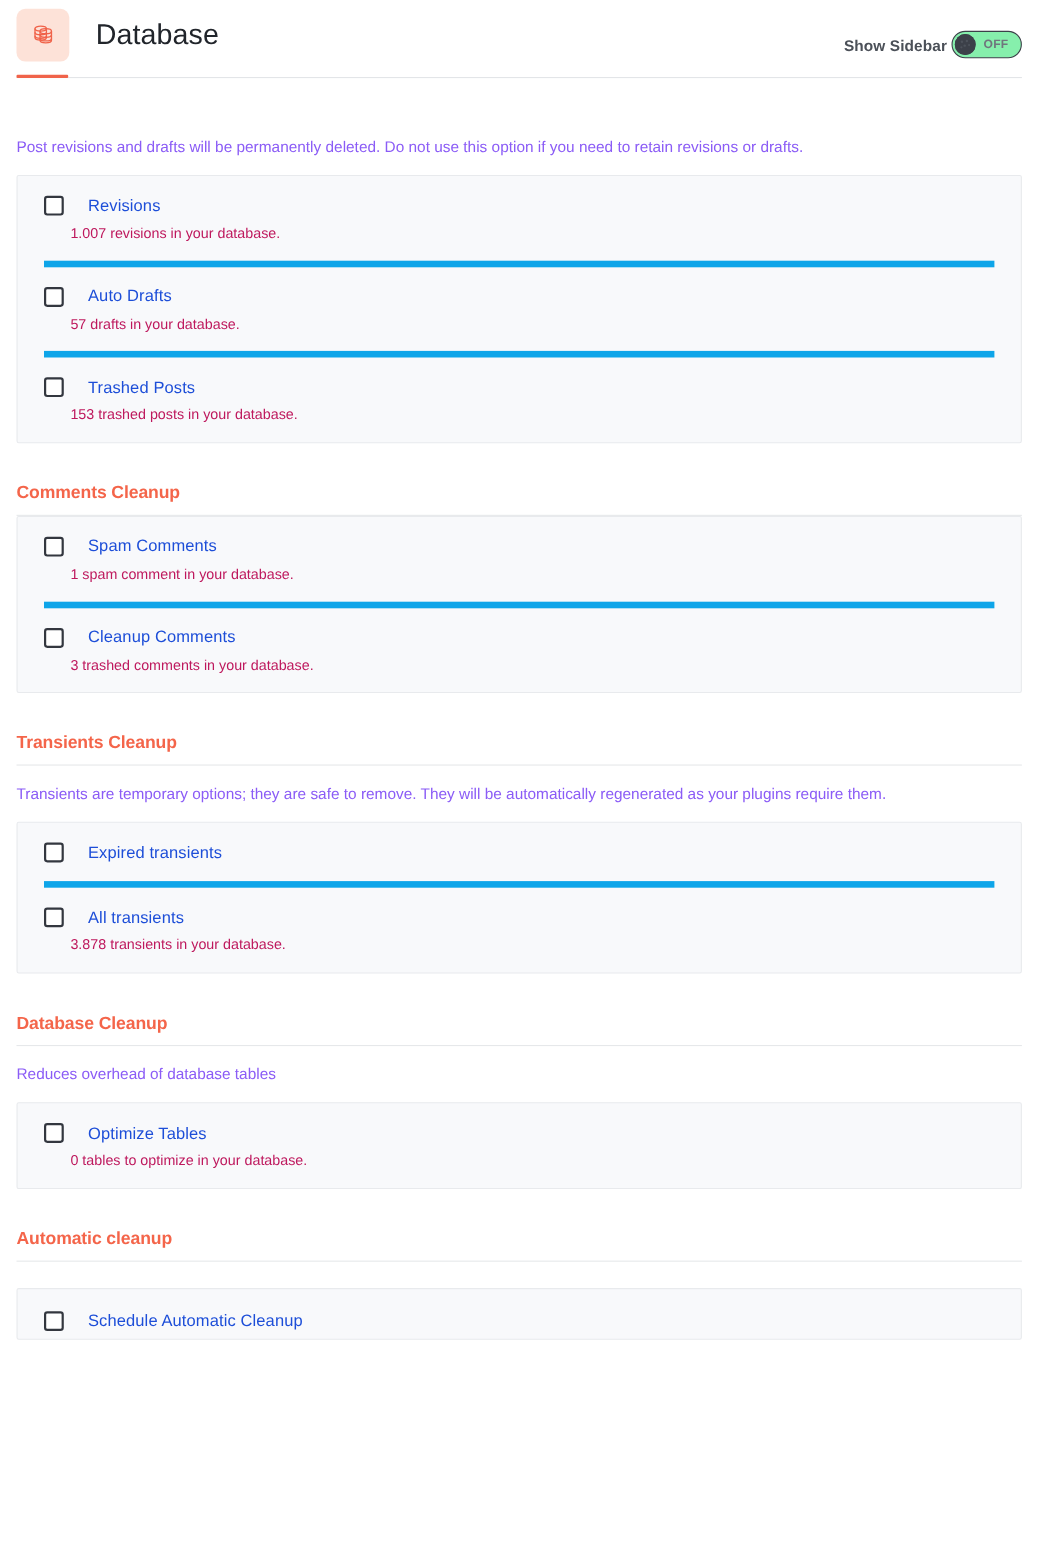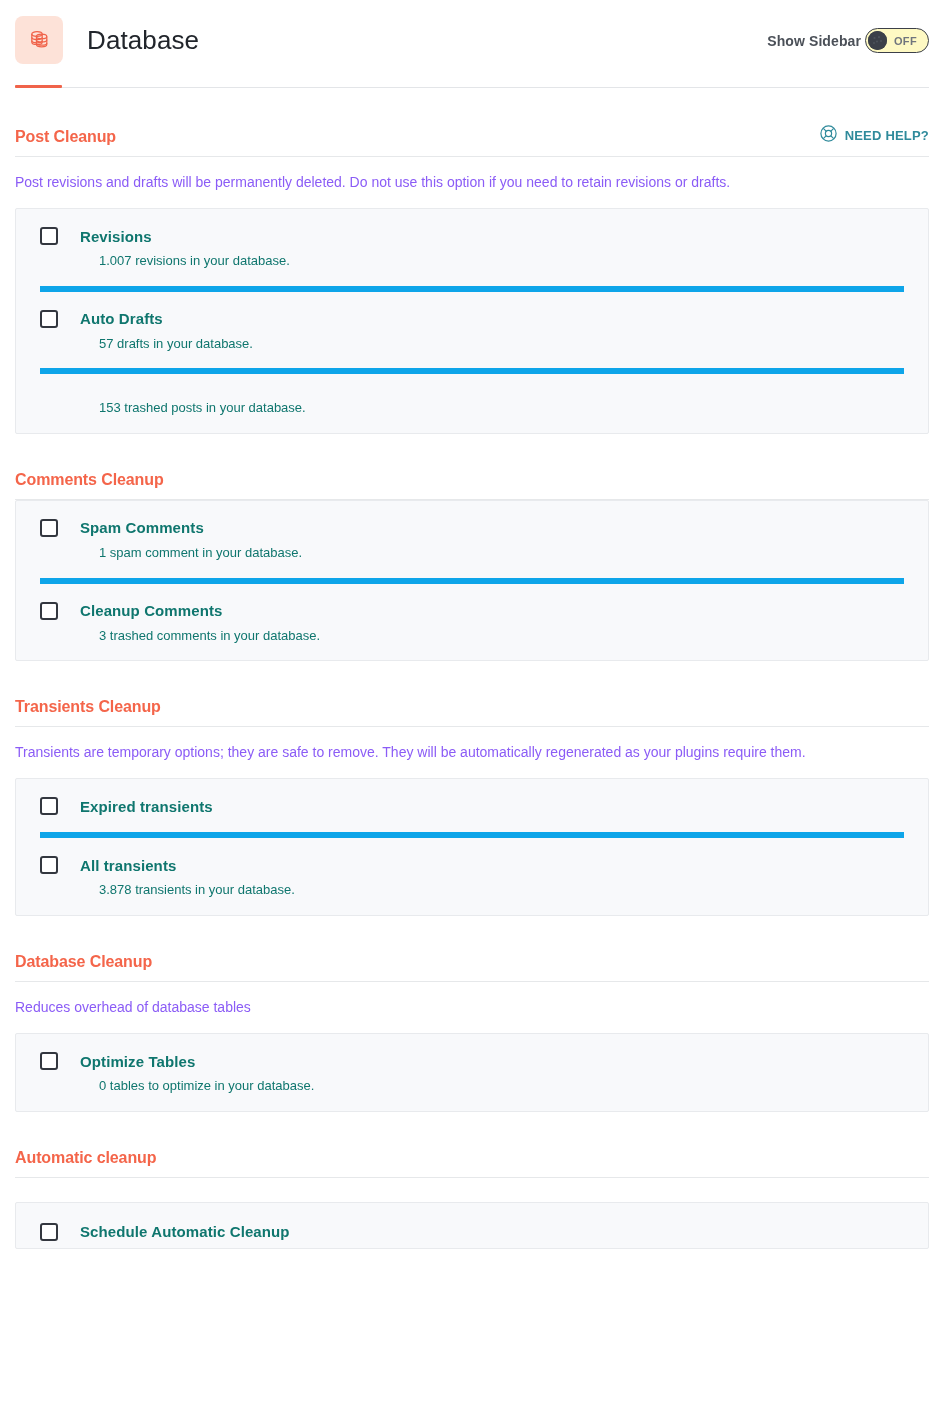--- a/index.html
+++ b/index.html
@@ -12,21 +12,21 @@
     width: 944px;
     height: 1406px;
     font-family: "Liberation Sans", sans-serif;
     color: #2b2f36;
     overflow: hidden;
   }
 
   
   .app-header {
     position: relative;
-    height: 88px;
+    height: 71px;
     padding: 0 15px;
     display: flex;
     align-items: center;
   }
   .brand {
     display: flex;
     align-items: center;
     margin-top: -8px;
   }
   .brand-icon {
@@ -58,21 +58,21 @@
     font-size: 14px;
     font-weight: bold;
     color: #4b5058;
     letter-spacing: .1px;
   }
   .toggle {
     width: 64px;
     height: 25px;
     border-radius: 13px;
     border: 1.5px solid #3c4049;
-    background: #fef9c3;
+    background: #86efac;
     display: flex;
     align-items: center;
     padding: 2px;
     position: relative;
     cursor: pointer;
   }
   .toggle-knob {
     width: 19px;
     height: 19px;
     border-radius: 50%;
@@ -167,28 +167,28 @@
     width: 18px;
     height: 18px;
     border: 2px solid #33373f;
     border-radius: 3px;
     background: #ffffff;
     flex: 0 0 auto;
     cursor: pointer;
   }
   .row-label {
     font-size: 15px;
-    font-weight: bold;
-    color: #0f766e;
+    font-weight: normal;
+    color: #1d4ed8;
     letter-spacing: .1px;
   }
   .row-sub {
     font-size: 13px;
-    color: #0f766e;
-    margin-left: 59px;
+    color: #be185d;
+    margin-left: 24px;
     margin-top: 8px;
     line-height: 1.2;
   }
   .panel-row.no-sub { padding: 20px 0 7px 0; }
 </style>
 </head>
 <body>
 
 <div class="app-header">
   <div class="brand">
@@ -224,53 +224,41 @@
     </span>
   </div>
 
   <div class="header-rule"></div>
   <div class="header-rule-active"></div>
 </div>
 
 <div class="content">
 
   <div class="section">
-    <div class="section-head">
-      <span class="section-title">Post Cleanup</span>
-      <span class="need-help">
-        <span>
-          <svg width="17" height="17" viewBox="0 0 17 17" fill="none" stroke="#2f8a9b" stroke-width="1.2">
-            <circle cx="8.5" cy="8.5" r="7.6"></circle>
-            <circle cx="8.5" cy="8.5" r="3.1"></circle>
-            <line x1="3.3" y1="3.3" x2="6.3" y2="6.3"></line>
-            <line x1="10.7" y1="10.7" x2="13.7" y2="13.7"></line>
-            <line x1="13.7" y1="3.3" x2="10.7" y2="6.3"></line>
-            <line x1="6.3" y1="10.7" x2="3.3" y2="13.7"></line>
-          </svg>
-        </span>
-        <span class="need-help-text">NEED HELP?</span>
-      </span>
-    </div>
     <div class="section-desc">Post revisions and drafts will be permanently deleted. Do not use this option if you need to retain revisions or drafts.</div>
     <div class="panel">
       <div class="panel-row">
         <div class="row-main">
           <span class="checkbox"></span>
           <span class="row-label">Revisions</span>
         </div>
         <div class="row-sub">1.007 revisions in your database.</div>
       </div>
       <div class="panel-row">
         <div class="row-main">
           <span class="checkbox"></span>
           <span class="row-label">Auto Drafts</span>
         </div>
         <div class="row-sub">57 drafts in your database.</div>
       </div>
       <div class="panel-row">
+        <div class="row-main">
+          <span class="checkbox"></span>
+          <span class="row-label">Trashed Posts</span>
+        </div>
         <div class="row-sub">153 trashed posts in your database.</div>
       </div>
     </div>
   </div>
 
   <div class="section">
     <div class="section-head">
       <span class="section-title">Comments Cleanup</span>
     </div>
     <div class="panel">

